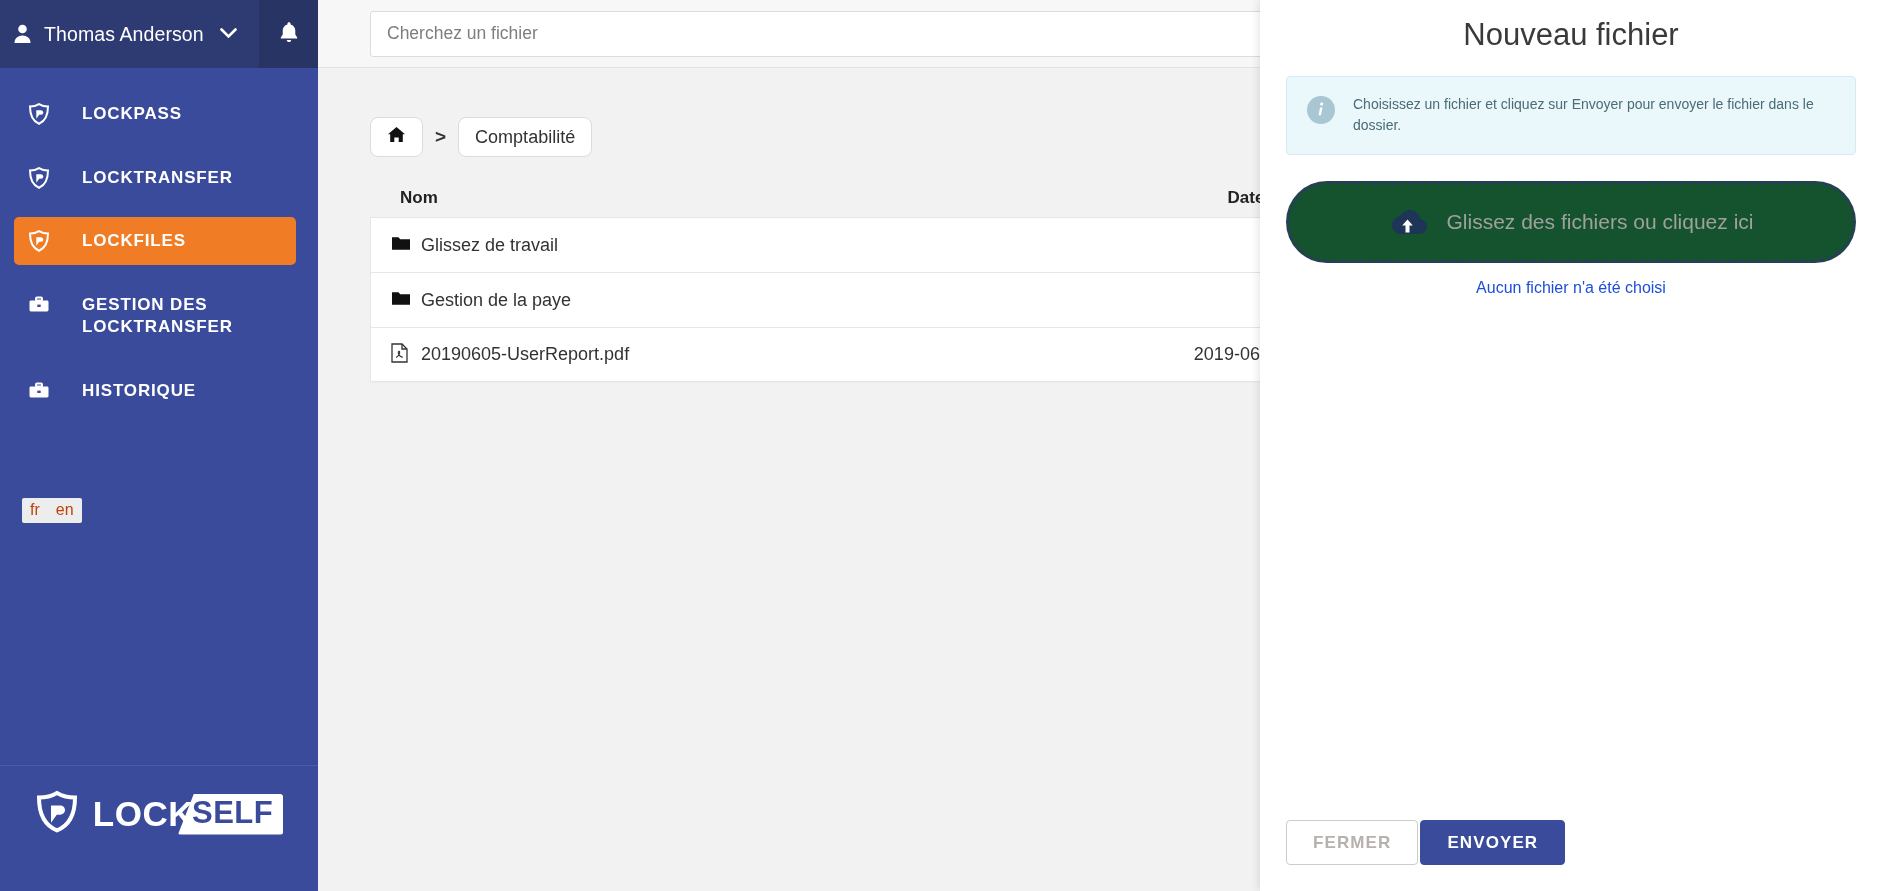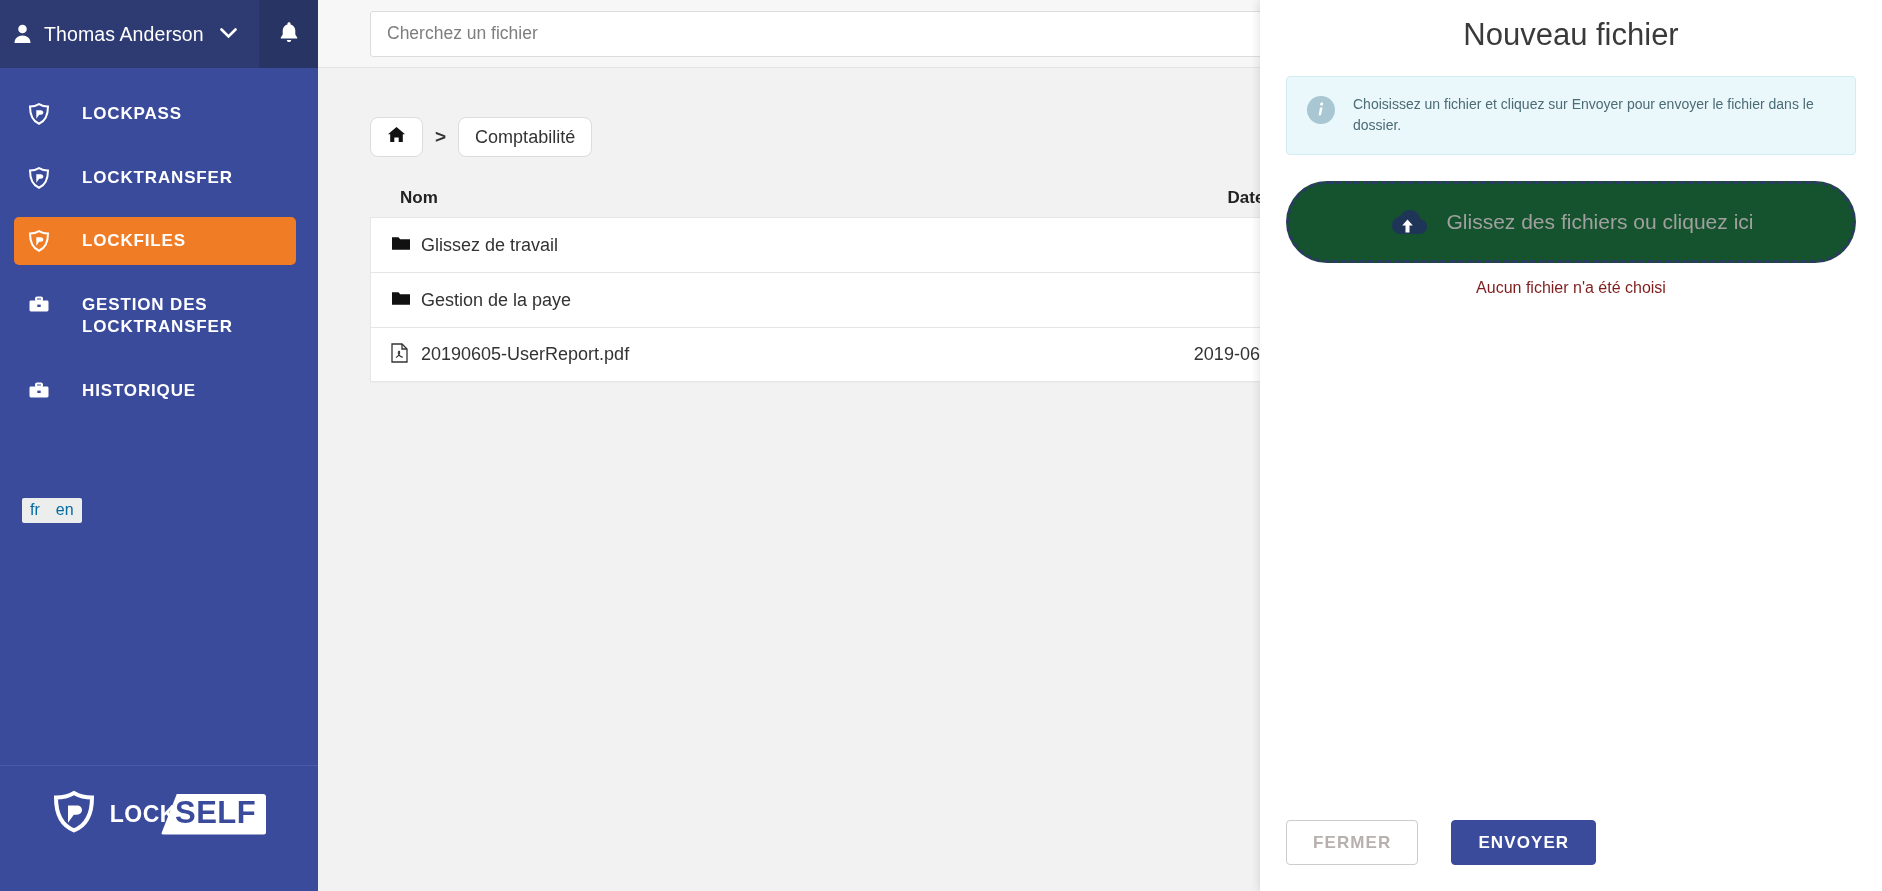--- a/index.html
+++ b/index.html
@@ -46,34 +46,34 @@
     letter-spacing: .85px; line-height: 1.33;
   }
   .sb-item + .sb-item { margin-top: 16px; }
   .sb-item.active { background: #f07d26; }
   .sb-ico { flex: 0 0 22px; width: 22px; height: 22px; margin-top: 1px; }
   .sb-label { padding-top: 1px; }
 
   .lang-switch {
     position: absolute; left: 22px; top: 498px;
     background: #eceded; border-radius: 2px;
-    display: flex; font-size: 16px; color: #0369a1;
+    display: flex; font-size: 16px; color: #c2410c;
   }
   .lang-switch span { padding: 3px 8px 4px; cursor: pointer; }
 
   .sb-divider {
     position: absolute; left: 0; top: 765px;
     width: 318px; height: 1px; background: #4c5aa8;
   }
   .sb-logo {
     position: absolute; left: 0; top: 790px; width: 318px;
     display: flex; align-items: center; justify-content: center; gap: 14px;
   }
   .logo-lock {
-    color: #fff; font-size: 23px; font-weight: bold; letter-spacing: .5px;
+    color: #fff; font-size: 35px; font-weight: bold; letter-spacing: .5px;
   }
   .logo-self {
     background: #fff; color: #3b4b9c; font-size: 31px; font-weight: bold;
     letter-spacing: .5px; padding: 1px 10px 4px 14px; border-radius: 3px;
     margin-left: -16px; clip-path: polygon(16px 0, 100% 0, 100% 100%, 0 100%);
   }
 
   
   .main { position: absolute; left: 318px; top: 0; right: 0; height: 891px; }
   .searchbar {
@@ -135,24 +135,24 @@
   .alert-text { font-size: 14px; line-height: 1.5; color: #4b6b75; }
 
   .dropzone {
     margin-top: 26px; height: 82px; border: 3px dashed #2b3a63;
     border-radius: 41px; background: #14532d;
     display: flex; align-items: center; justify-content: center; gap: 18px;
     cursor: pointer;
   }
   .dz-ico { width: 40px; height: 30px; }
   .dz-text { font-size: 21px; color: #a0a0a0; }
-  .dz-status { margin-top: 16px; text-align: center; font-size: 16px; color: #7f1d1d; }
+  .dz-status { margin-top: 16px; text-align: center; font-size: 16px; color: #1d4ed8; }
 
   .panel-footer {
-    padding: 0 26px 26px; display: flex; gap: 33px;
+    padding: 0 26px 26px; display: flex; gap: 2px;
   }
   .btn {
     height: 45px; padding: 0 26px; border-radius: 4px;
     font-size: 17px; font-weight: bold; letter-spacing: 1.1px;
     cursor: pointer; font-family: "Liberation Sans", sans-serif;
     display: flex; align-items: center; justify-content: center;
   }
   .btn-close { background: #fff; border: 1px solid #ccc; color: #b7b0ad; }
   .btn-send { background: #3b4b9c; border: 1px solid #3b4b9c; color: #fff; }
 </style>

